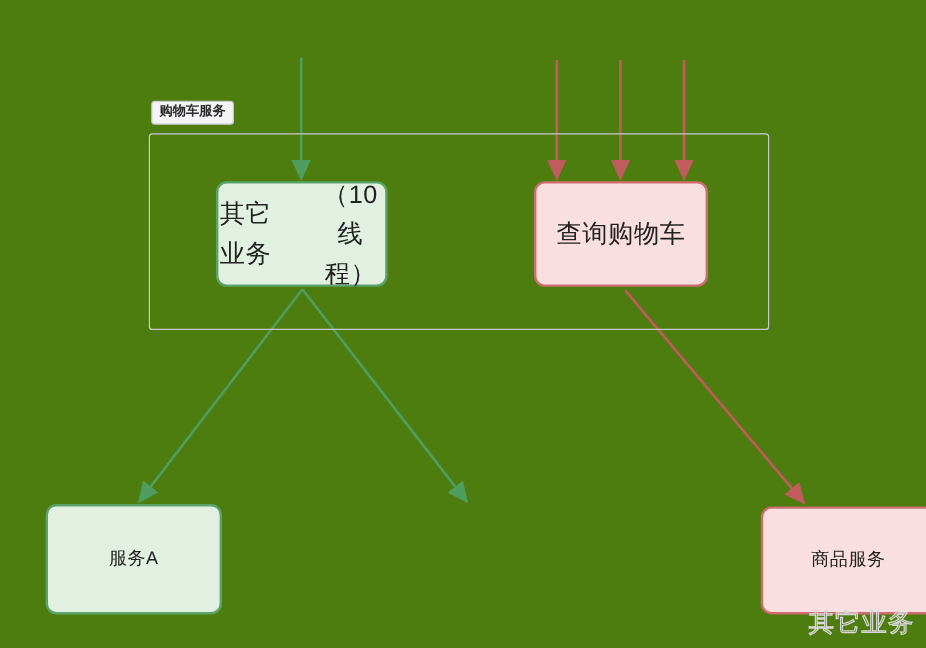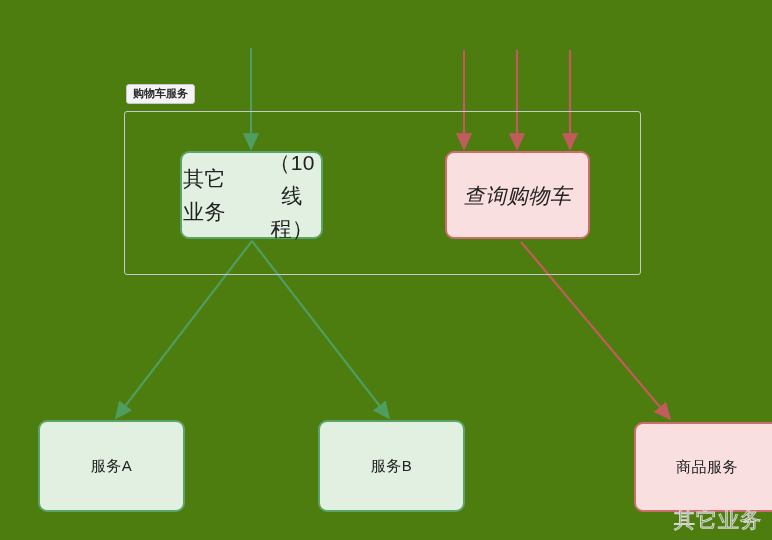--- a/index.html
+++ b/index.html
@@ -76,21 +76,21 @@
   }
   .node-service {
     font-size: 15px;
     line-height: 26px;
     letter-spacing: 0.5px;
   }
   #node-other-business {
     left: 180px; top: 151px; width: 143px; height: 88px;
   }
   #node-query-cart {
-    left: 445px; top: 151px; width: 145px; height: 88px; font-style: italic;
+    left: 445px; top: 151px; width: 145px; height: 88px;
   }
   #node-service-a {
     left: 38px; top: 420px; width: 147px; height: 92px;
   }
   #node-service-b {
     left: 318px; top: 420px; width: 147px; height: 92px;
   }
   #node-product-service {
     left: 599px; top: 422px; width: 146px; height: 90px; margin-left: 35px;
   }
@@ -144,23 +144,20 @@
   </div>
 
   <div class="node node-red node-thread" id="node-query-cart">
     <span class="line1">查询购物车</span>
   </div>
 
   <div class="node node-green node-service" id="node-service-a">
     <span class="line1">服务A</span>
   </div>
 
-  <div class="node node-green node-service" id="node-service-b">
-    <span class="line1">服务B</span>
-  </div>
 
   <div class="node node-red node-service" id="node-product-service">
     <span class="line1">商品服务</span>
   </div>
 
   <div class="watermark">其它业务</div>
 
 </div>
 
 </body></html>

